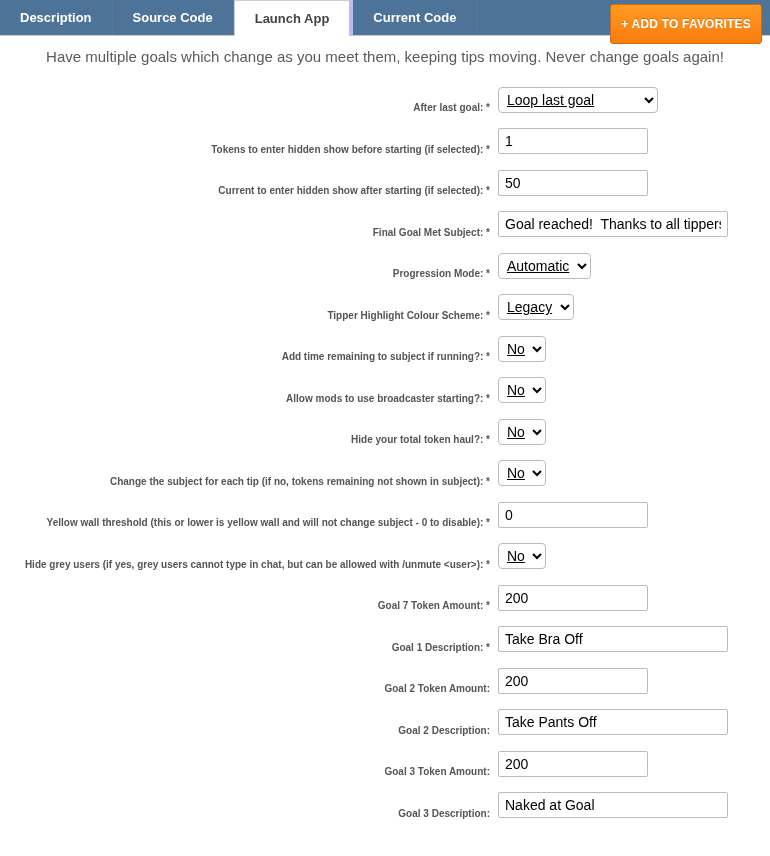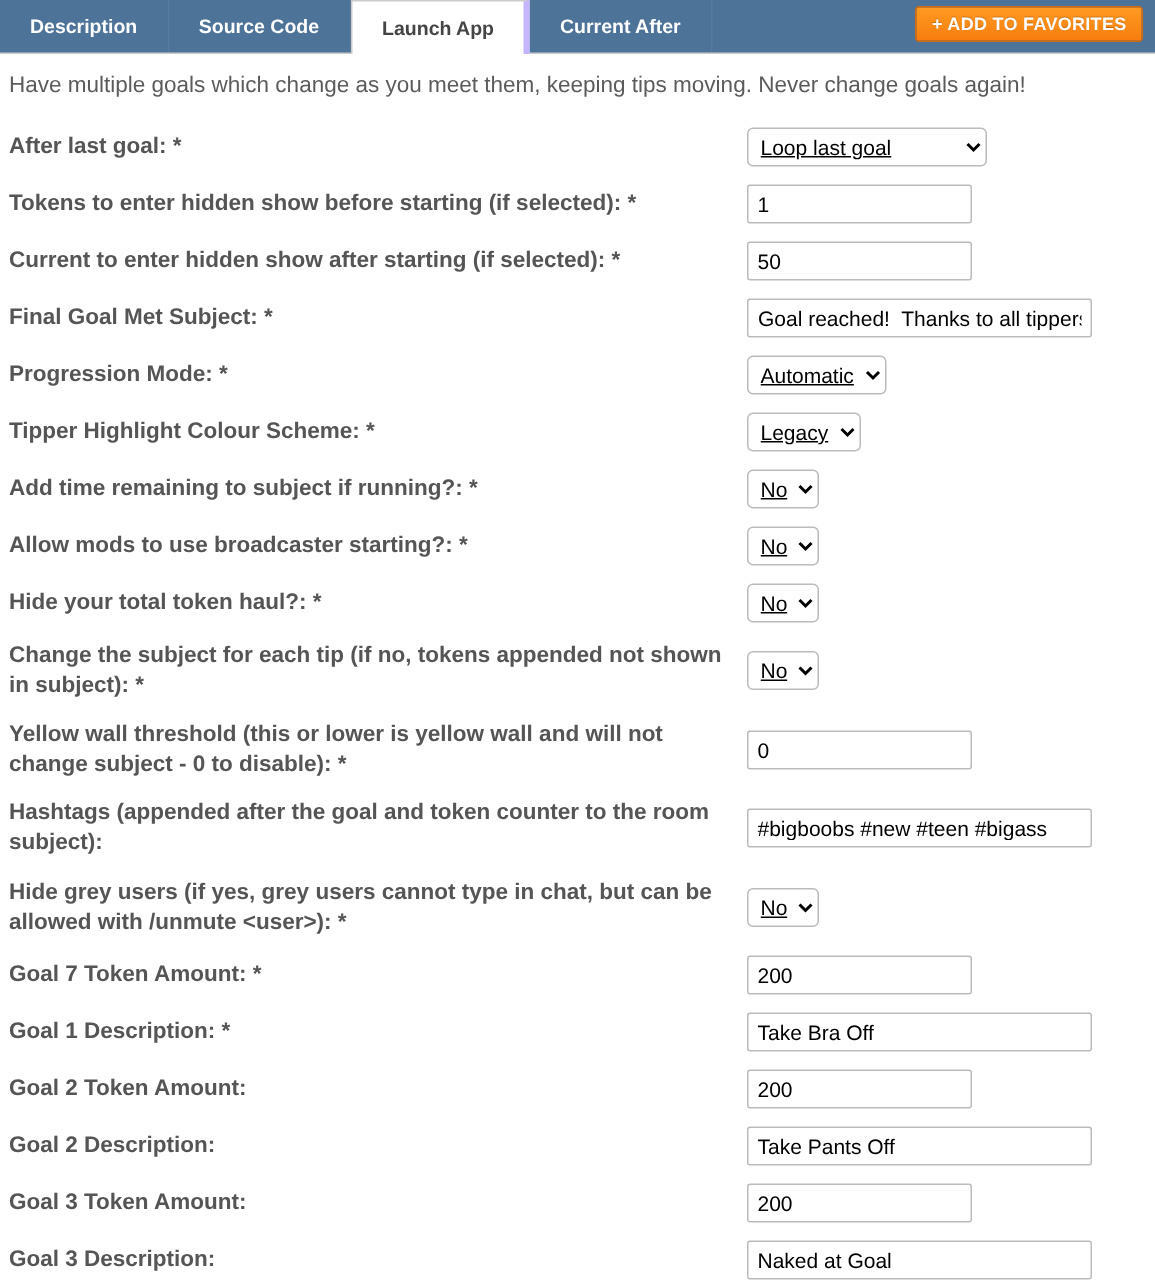--- a/index.html
+++ b/index.html
@@ -33,53 +33,56 @@
     color: #444;
     border-top: 1px solid #ccc;
     border-left: 1px solid #ccc;
     border-right: 4px solid #c4b5fd;
     margin-bottom: -1px;
   }
   .fav-btn {
     position: absolute;
     right: 8px;
     top: 4px;
-    height: 24px;
+    height: 40px;
     background: linear-gradient(#ff9a22, #f77d0e);
     color: #fff;
     font-weight: 700;
     font-size: 12px;
     border: 1px solid #d66a0a;
     border-radius: 3px;
     padding: 0 10px;
     cursor: pointer;
     text-shadow: 0 -1px 0 rgba(0,0,0,0.2);
     letter-spacing: 0.2px;
   }
   .intro {
     padding: 12px 6px 14px 6px;
     color: #5b5b5b;
     font-size: 15px;
+    text-align: center;
   }
   .form-area {
     padding: 0 6px 20px 6px;
   }
   .row {
     display: flex;
     align-items: center;
     padding: 6px 0;
     min-height: 36px;
   }
   .lbl {
     width: 492px;
+    text-align: right;
     padding-right: 8px;
     font-weight: 600;
     color: #555;
-    font-size: 15px;
+    font-size: 10px;
     line-height: 1.35;
+    margin-top: 16px;
   }
   .ctrl {
     flex: 1;
     display: flex;
     align-items: center;
   }
   select {
     font-size: 14px;
     height: 26px;
     padding: 1px 4px;
@@ -99,21 +102,21 @@
   .w-short { width: 150px; }
   .w-long  { width: 230px; }
 </style>
 </head>
 <body>
 
 <div class="tabbar">
   <div class="tab">Description</div>
   <div class="tab">Source Code</div>
   <div class="tab active">Launch App</div>
-  <div class="tab">Current After</div>
+  <div class="tab">Current Code</div>
   <button class="fav-btn">+ ADD TO FAVORITES</button>
 </div>
 
 <div class="intro">Have multiple goals which change as you meet them, keeping tips moving. Never change goals again!</div>
 
 <div class="form-area">
 
   <div class="row">
     <div class="lbl">After last goal: *</div>
     <div class="ctrl">
@@ -171,39 +174,33 @@
   </div>
 
   <div class="row">
     <div class="lbl">Hide your total token haul?: *</div>
     <div class="ctrl">
         <select><option>No</option></select>
       </div>
   </div>
 
   <div class="row">
-    <div class="lbl">Change the subject for each tip (if no, tokens appended not shown in subject): *</div>
+    <div class="lbl">Change the subject for each tip (if no, tokens remaining not shown in subject): *</div>
     <div class="ctrl">
         <select><option>No</option></select>
       </div>
   </div>
 
   <div class="row">
     <div class="lbl">Yellow wall threshold (this or lower is yellow wall and will not change subject - 0 to disable): *</div>
     <div class="ctrl">
         <input type="text" class="w-short" value="0" style="">
       </div>
   </div>
 
-  <div class="row">
-    <div class="lbl">Hashtags (appended after the goal and token counter to the room subject):</div>
-    <div class="ctrl">
-        <input type="text" class="w-long" value="#bigboobs #new #teen #bigass" style="">
-      </div>
-  </div>
 
   <div class="row">
     <div class="lbl">Hide grey users (if yes, grey users cannot type in chat, but can be allowed with /unmute &lt;user&gt;): *</div>
     <div class="ctrl">
         <select><option>No</option></select>
       </div>
   </div>
 
   <div class="row">
     <div class="lbl">Goal 7 Token Amount: *</div>

